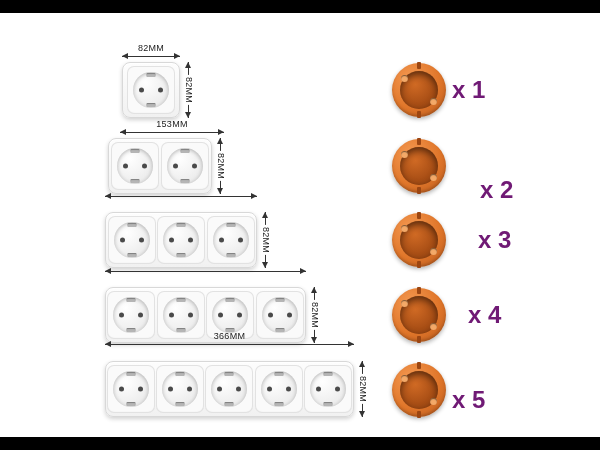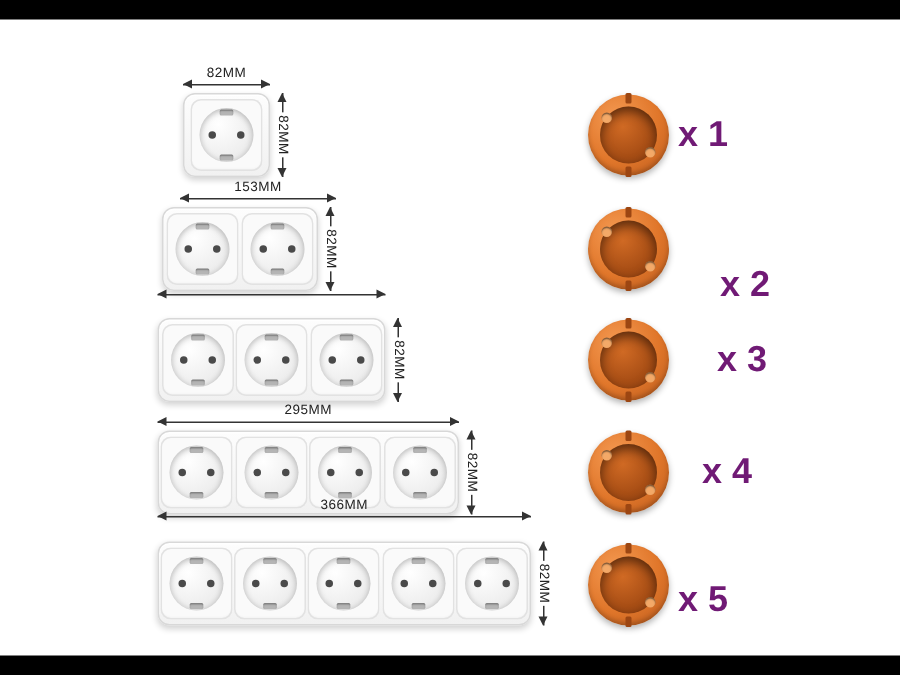--- a/index.html
+++ b/index.html
@@ -208,21 +208,20 @@
 <div class="obox ob3">
   <div class="notch n1"></div>
   <div class="notch n2"></div>
   <div class="inner"></div>
   <div class="screw s1"></div>
   <div class="screw s2"></div>
 </div>
 <div class="qty q3">x 3</div>
 
 <div class="dimw dw4">
-  <span class="dim-lbl">295MM</span>
   <div class="dim-line"></div>
 </div>
 <div class="plate p4">
     <div class="socket-unit">
       <div class="socket-circle">
         <span class="clip t"></span>
         <span class="clip b"></span>
         <span class="hole l"></span>
         <span class="hole r"></span>
       </div>

